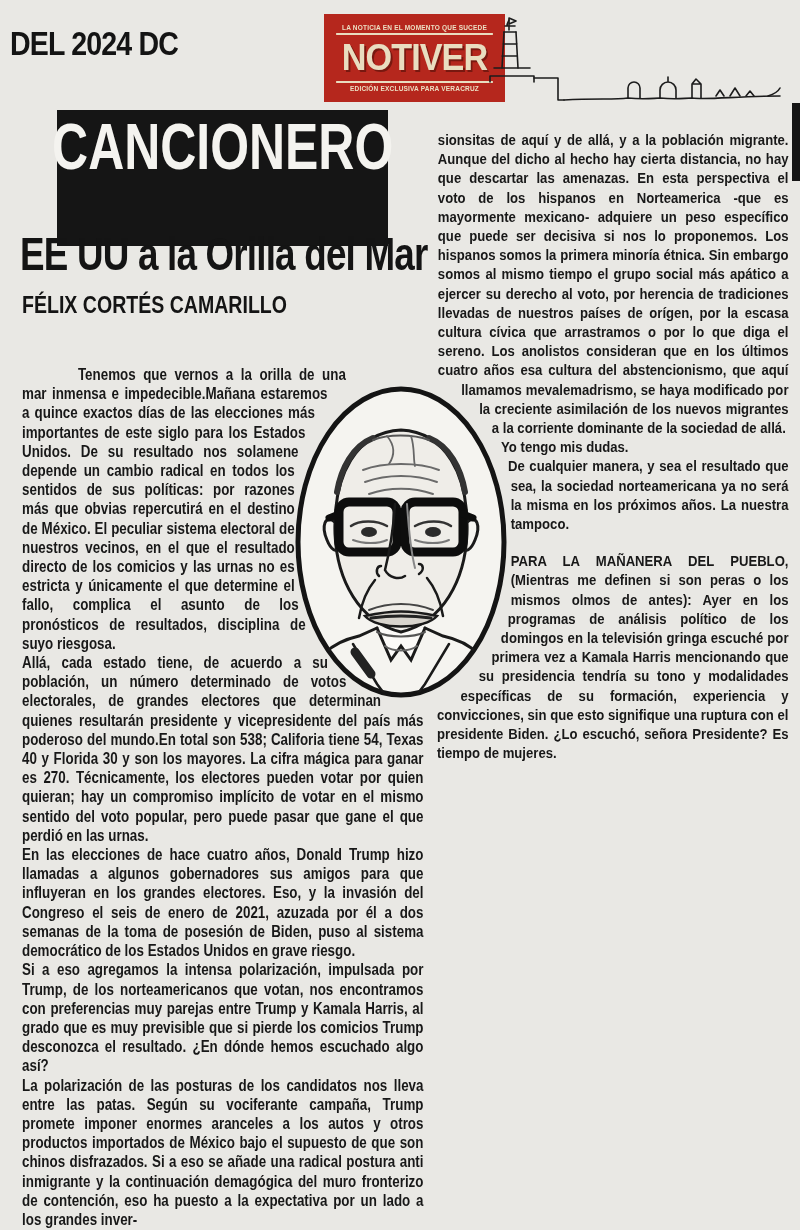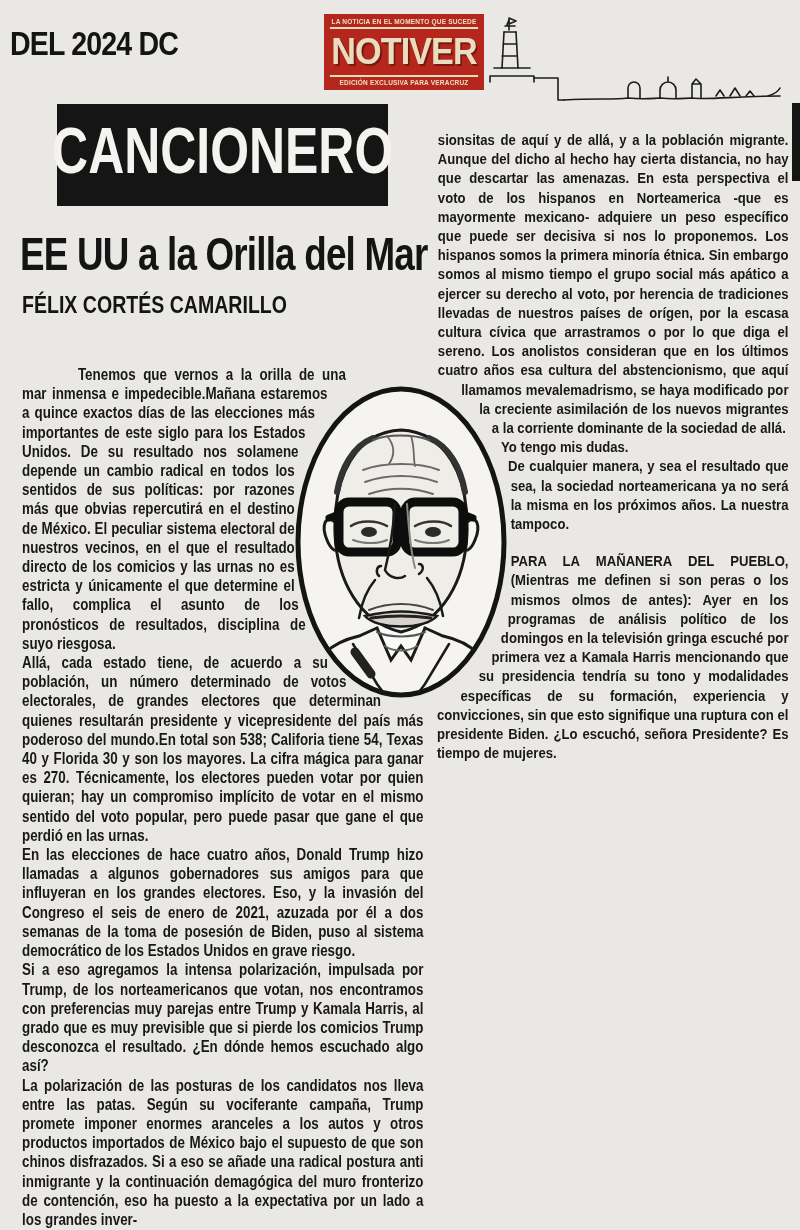--- a/index.html
+++ b/index.html
@@ -8,41 +8,41 @@
     background:#e9e8e4;color:#161616;
     font-family:Liberation Sans, sans-serif;
   }
   
   .edition{
     position:absolute;left:10px;top:24px;
     font-size:34px;font-weight:900;letter-spacing:-1px;white-space:nowrap;
     transform:scaleX(0.84);transform-origin:left top;color:#141414;
   }
   .logo{
-    position:absolute;left:324px;top:14px;width:160px;
-    background:#b5271d;box-sizing:border-box;padding:2px;
+    position:absolute;left:324px;top:14px;width:181px;
+    background:#b5271d;box-sizing:border-box;padding:8px;
   }
   .logo-strip{
     font-size:6.5px;font-weight:700;text-align:center;color:#ecdfc3;
     letter-spacing:.2px;white-space:nowrap;padding:2px 0;
   }
   .logo-name{
     border-top:2px solid #e9ddc0;border-bottom:2px solid #e9ddc0;
     color:#e9ddc0;font-weight:900;font-size:36px;line-height:46px;
     text-align:center;letter-spacing:-1px;
     text-shadow:2px 2px 0 rgba(70,12,6,.55);
     transform:scaleX(0.95);
   }
   .sketch{position:absolute;left:478px;top:16px;}
   .edge-mark{position:absolute;right:0;top:103px;width:8px;height:78px;background:#151515;}
   
   .banner{
-    position:absolute;left:57px;top:104px;width:331px;height:102px;
+    position:absolute;left:57px;top:110px;width:331px;height:136px;
     background:#151515;display:flex;justify-content:center;align-items:flex-start;
-    padding-top:14px;box-sizing:border-box;
+    padding-top:4px;box-sizing:border-box;
   }
   .banner-label{
     color:#f4f3ef;font-weight:900;font-size:64px;line-height:66px;white-space:nowrap;
     transform:scaleX(0.78);transform-origin:center top;
   }
   
   .headline{
     position:absolute;left:20px;top:230px;
     font-size:46px;font-weight:900;letter-spacing:-1px;line-height:48px;white-space:nowrap;
     transform:scaleX(0.80);transform-origin:left top;color:#141414;

